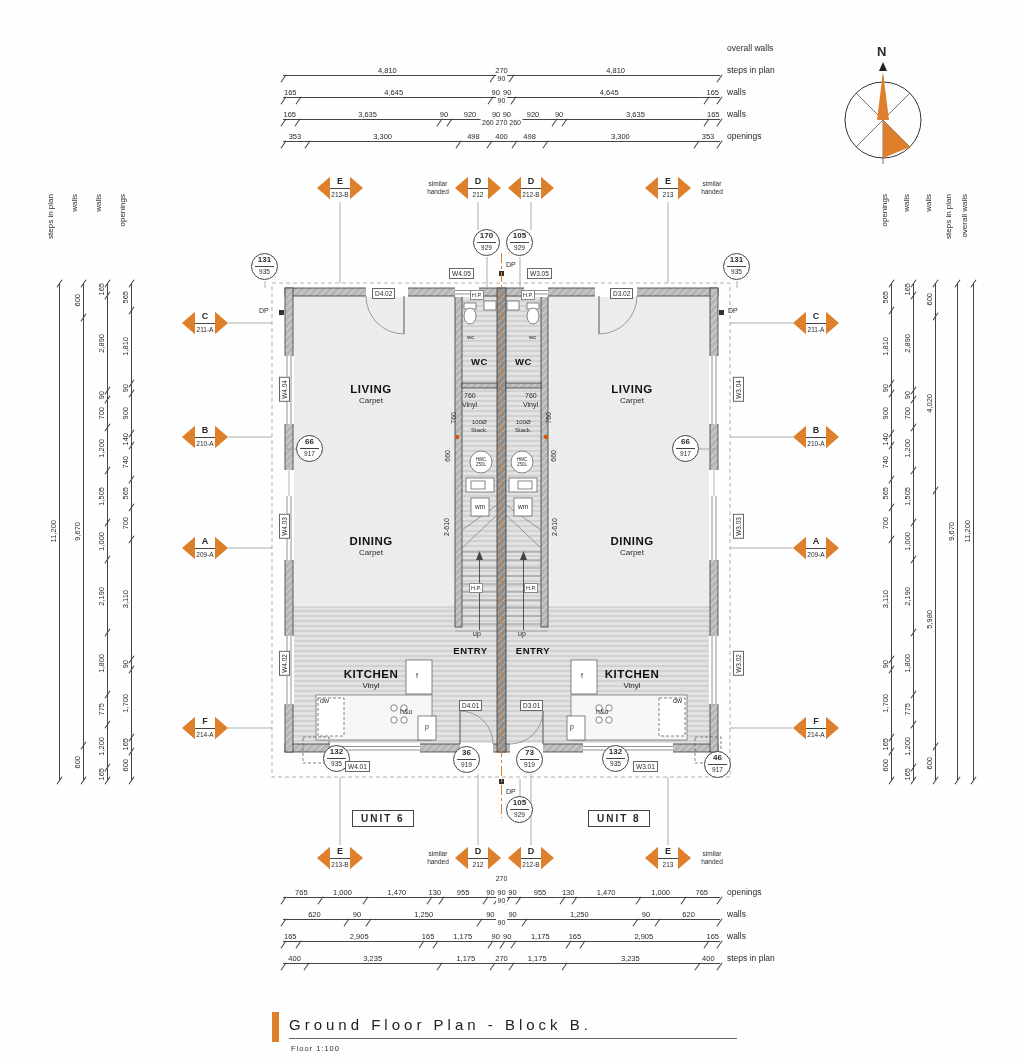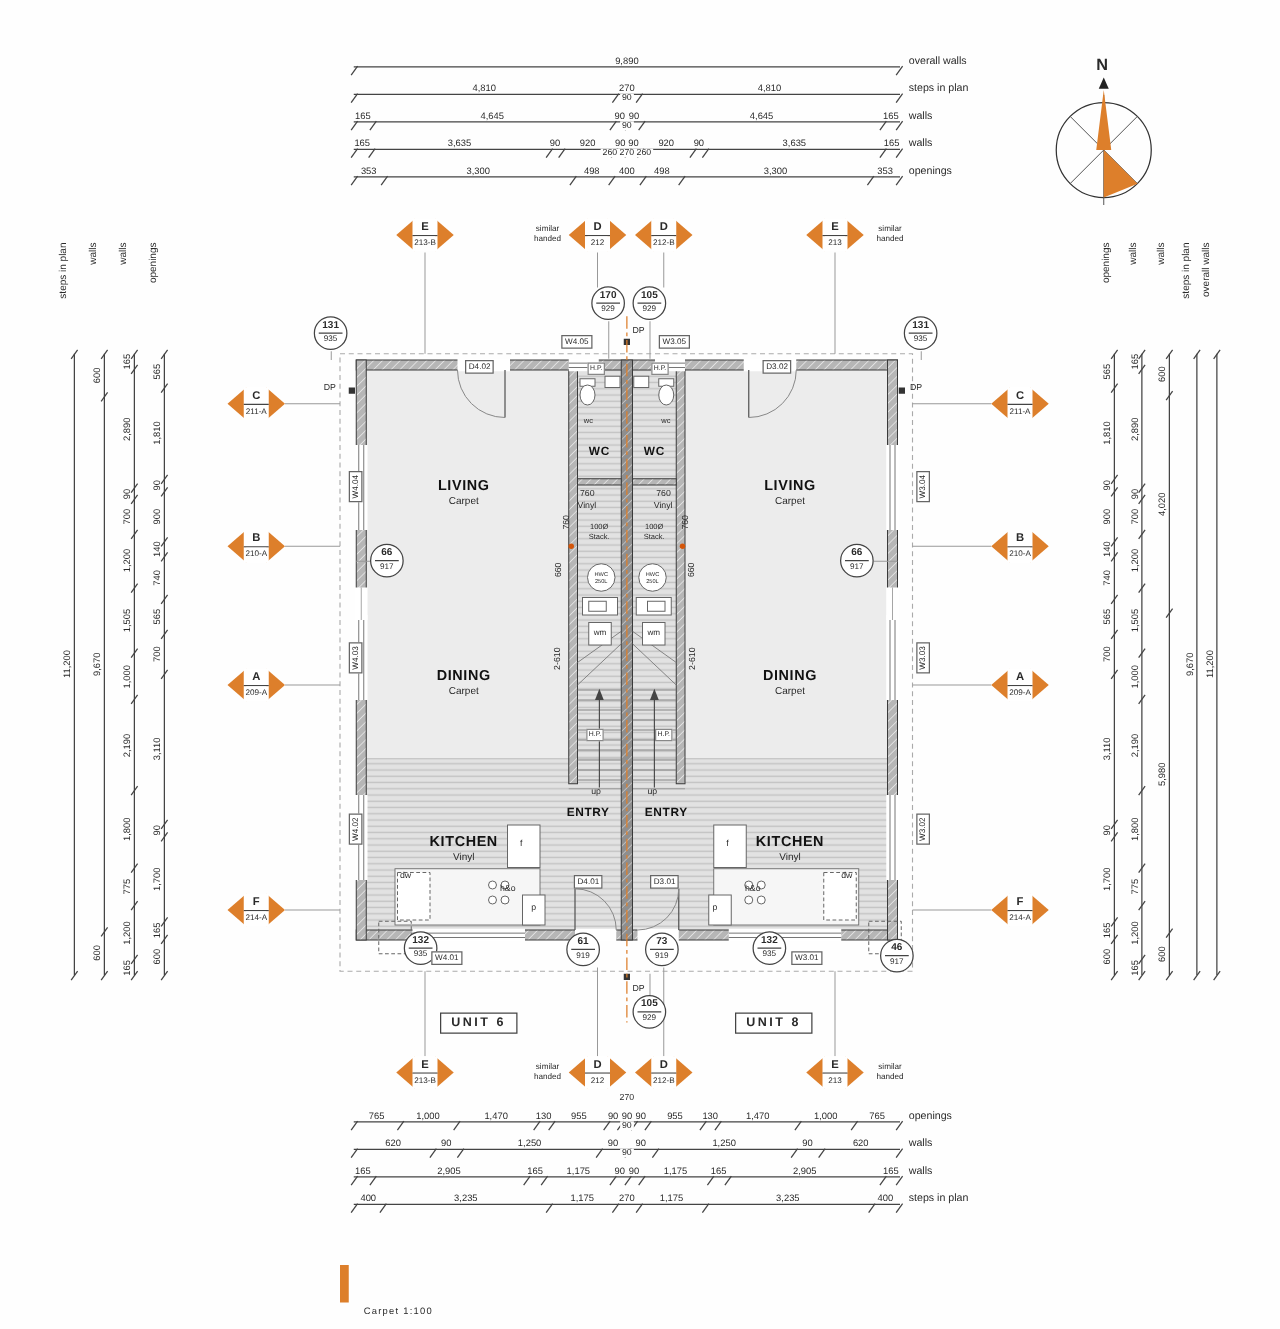--- a/index.html
+++ b/index.html
@@ -218,29 +218,20 @@
 
     <g>
       <circle cx="883" cy="120" r="38" fill="none" stroke="#333" stroke-width="1"></circle>
       <path d="M883 76 V164 M856 93 L910 147 M910 93 L856 147" stroke="#555" stroke-width="0.8"></path>
       <polygon points="883,72 877,120 889,120" fill="#dd7f2b"></polygon>
       <polygon points="883,120 910,147 883,158" fill="#dd7f2b"></polygon>
       <polygon points="883,62 879,71 887,71" fill="#222"></polygon>
     </g>
   </svg>
 
-  <div class="dimrow" style="left:283px;top:40px;width:437px;">
-    <div class="segs">
-        <span class="seg" style="flex-grow: 10090;">
-          <i></i>
-          <b>9,890</b>
-        </span>
-      </div>
-    <span class="over"></span>
-  </div>
   <div class="dimrow" style="left:283px;top:62px;width:437px;">
     <div class="segs">
         <span class="seg" style="flex-grow: 5010;">
           <i></i>
           <b>4,810</b>
         </span>
         <span class="seg" style="flex-grow: 470;">
           <i></i>
           <b>270</b>
         </span>
@@ -953,21 +944,21 @@
     </div>
   <div class="cmark" style="left:672px;top:435px;">
       <div class="t">66</div>
       <div class="b">917</div>
     </div>
   <div class="cmark" style="left:323px;top:745px;">
       <div class="t">132</div>
       <div class="b">935</div>
     </div>
   <div class="cmark" style="left:453px;top:746px;">
-      <div class="t">61</div>
+      <div class="t">36</div>
       <div class="b">919</div>
     </div>
   <div class="cmark" style="left:516px;top:746px;">
       <div class="t">73</div>
       <div class="b">919</div>
     </div>
   <div class="cmark" style="left:602px;top:745px;">
       <div class="t">132</div>
       <div class="b">935</div>
     </div>
@@ -1070,15 +1061,16 @@
   <div class="ann" style="left:570px;top:723px;">p</div>
   <div class="ann" style="left:400px;top:708px;">h&amp;o</div>
   <div class="ann" style="left:596px;top:708px;">h&amp;o</div>
 
   <div class="unitbox" style="left:352px;top:810px;">UNIT 6</div>
   <div class="unitbox" style="left:588px;top:810px;">UNIT 8</div>
 
   <div class="nlabel" style="left:877px;top:44px;">N</div>
 
   <span class="tbar" style="left:272px;top:1012px;"></span>
-  <div class="tscale" style="left:291px;top:1044px;">Carpet 1:100</div>
+  <div class="tmain" style="left:289px;top:1016px;width:448px;">Ground Floor Plan - Block B.</div>
+  <div class="tscale" style="left:291px;top:1044px;">Floor 1:100</div>
 
 </div>
 
 </body></html>

